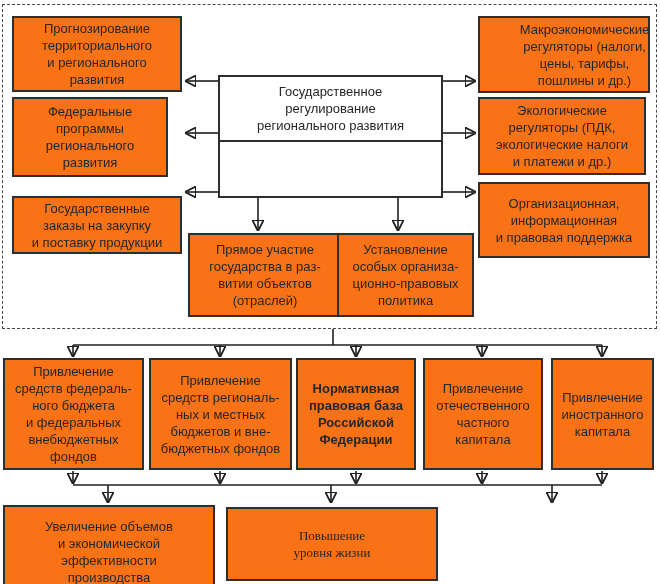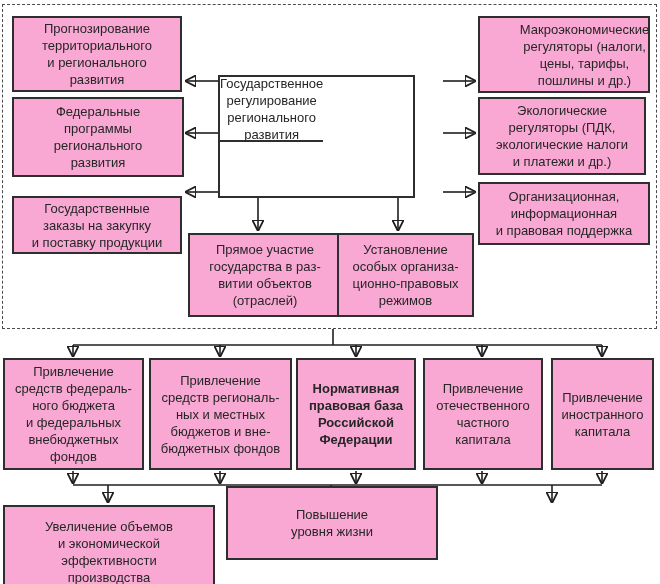--- a/index.html
+++ b/index.html
@@ -12,21 +12,21 @@
     width: 660px;
     height: 584px;
     background: #ffffff;
     font-family: "Liberation Sans", "DejaVu Sans", sans-serif;
     color: #262626;
   }
   .box {
     position: absolute;
     box-sizing: border-box;
     border: 2px solid #2e2e2e;
-    background: #f9a8d4;
+    background: #f97316;
     display: flex;
     align-items: center;
     justify-content: center;
     text-align: center;
     white-space: pre-line;
     font-size: 13px;
     line-height: 17px;
     padding: 2px 3px;
   }
   .dashed-frame {
@@ -34,61 +34,61 @@
     box-sizing: border-box;
     left: 2px; top: 4px;
     width: 655px; height: 325px;
     border: 1.5px dashed #4a4a4a;
     background: transparent;
   }
   .center-box {
     position: absolute;
     box-sizing: border-box;
     left: 218px; top: 75px;
-    width: 197px; height: 123px;
+    width: 225px; height: 123px;
     border: 2px solid #2e2e2e;
     background: #ffffff;
     display: flex;
-    flex-direction: row;
+    flex-direction: column;
   }
   .center-box .half {
     flex: 1 1 auto;
     display: flex;
     align-items: center;
     justify-content: center;
     text-align: center;
     white-space: pre-line;
     font-size: 13px;
     line-height: 17px;
   }
   .center-box .half.upper {
     height: 63px;
     flex: 0 0 63px;
     border-bottom: 2px solid #2e2e2e;
   }
   
   .box.l1 { left: 12px;  top: 16px;  width: 170px; height: 76px; }
-  .box.l2 { left: 12px;  top: 97px;  width: 172px; height: 80px; }
+  .box.l2 { left: 12px;  top: 97px;  width: 156px; height: 80px; }
   .box.l3 { left: 12px;  top: 182px; width: 170px; height: 58px; margin-top: 14px; }
   
   .box.r1 { left: 478px; top: 16px;  width: 172px; height: 77px; padding-left: 44px; }
   .box.r2 { left: 478px; top: 97px;  width: 168px; height: 78px; }
-  .box.r3 { left: 478px; top: 182px; width: 172px; height: 63px; }
+  .box.r3 { left: 478px; top: 182px; width: 172px; height: 76px; }
   
   .box.c1 { left: 188px; top: 233px; width: 154px; height: 84px; }
   .box.c2 { left: 337px; top: 233px; width: 137px; height: 84px; }
   
   .box.m1 { left: 3px;   top: 358px; width: 141px; height: 112px; }
   .box.m2 { left: 149px; top: 358px; width: 143px; height: 112px; }
   .box.m3 { left: 296px; top: 358px; width: 120px; height: 112px; font-weight: bold; }
   .box.m4 { left: 423px; top: 358px; width: 120px; height: 112px; }
   .box.m5 { left: 551px; top: 358px; width: 103px; height: 112px; }
   
   .box.b1 { left: 3px;   top: 505px; width: 212px; height: 94px; }
-  .box.b2 { left: 226px; top: 486px; width: 212px; height: 74px; }
+  .box.b2 { left: 226px; top: 507px; width: 212px; height: 74px; font-family: Liberation Serif, serif; }
   .box.b3 { left: 448px; top: 505px; width: 208px; height: 74px; }
 
   svg.wires {
     position: absolute;
     left: 0; top: 0;
     width: 660px; height: 584px;
     pointer-events: none;
   }
   svg.wires line, svg.wires path {
     stroke: #1f1f1f;
@@ -171,21 +171,21 @@
 информационная
 и правовая поддержка</div>
 
   <div class="box c1">Прямое участие
 государства в раз-
 витии объектов
 (отраслей)</div>
   <div class="box c2">Установление
 особых организа-
 ционно-правовых
-режимов</div>
+политика</div>
 
   <div class="box m1">Привлечение
 средств федераль-
 ного бюджета
 и федеральных
 внебюджетных
 фондов</div>
   <div class="box m2">Привлечение
 средств региональ-
 ных и местных

